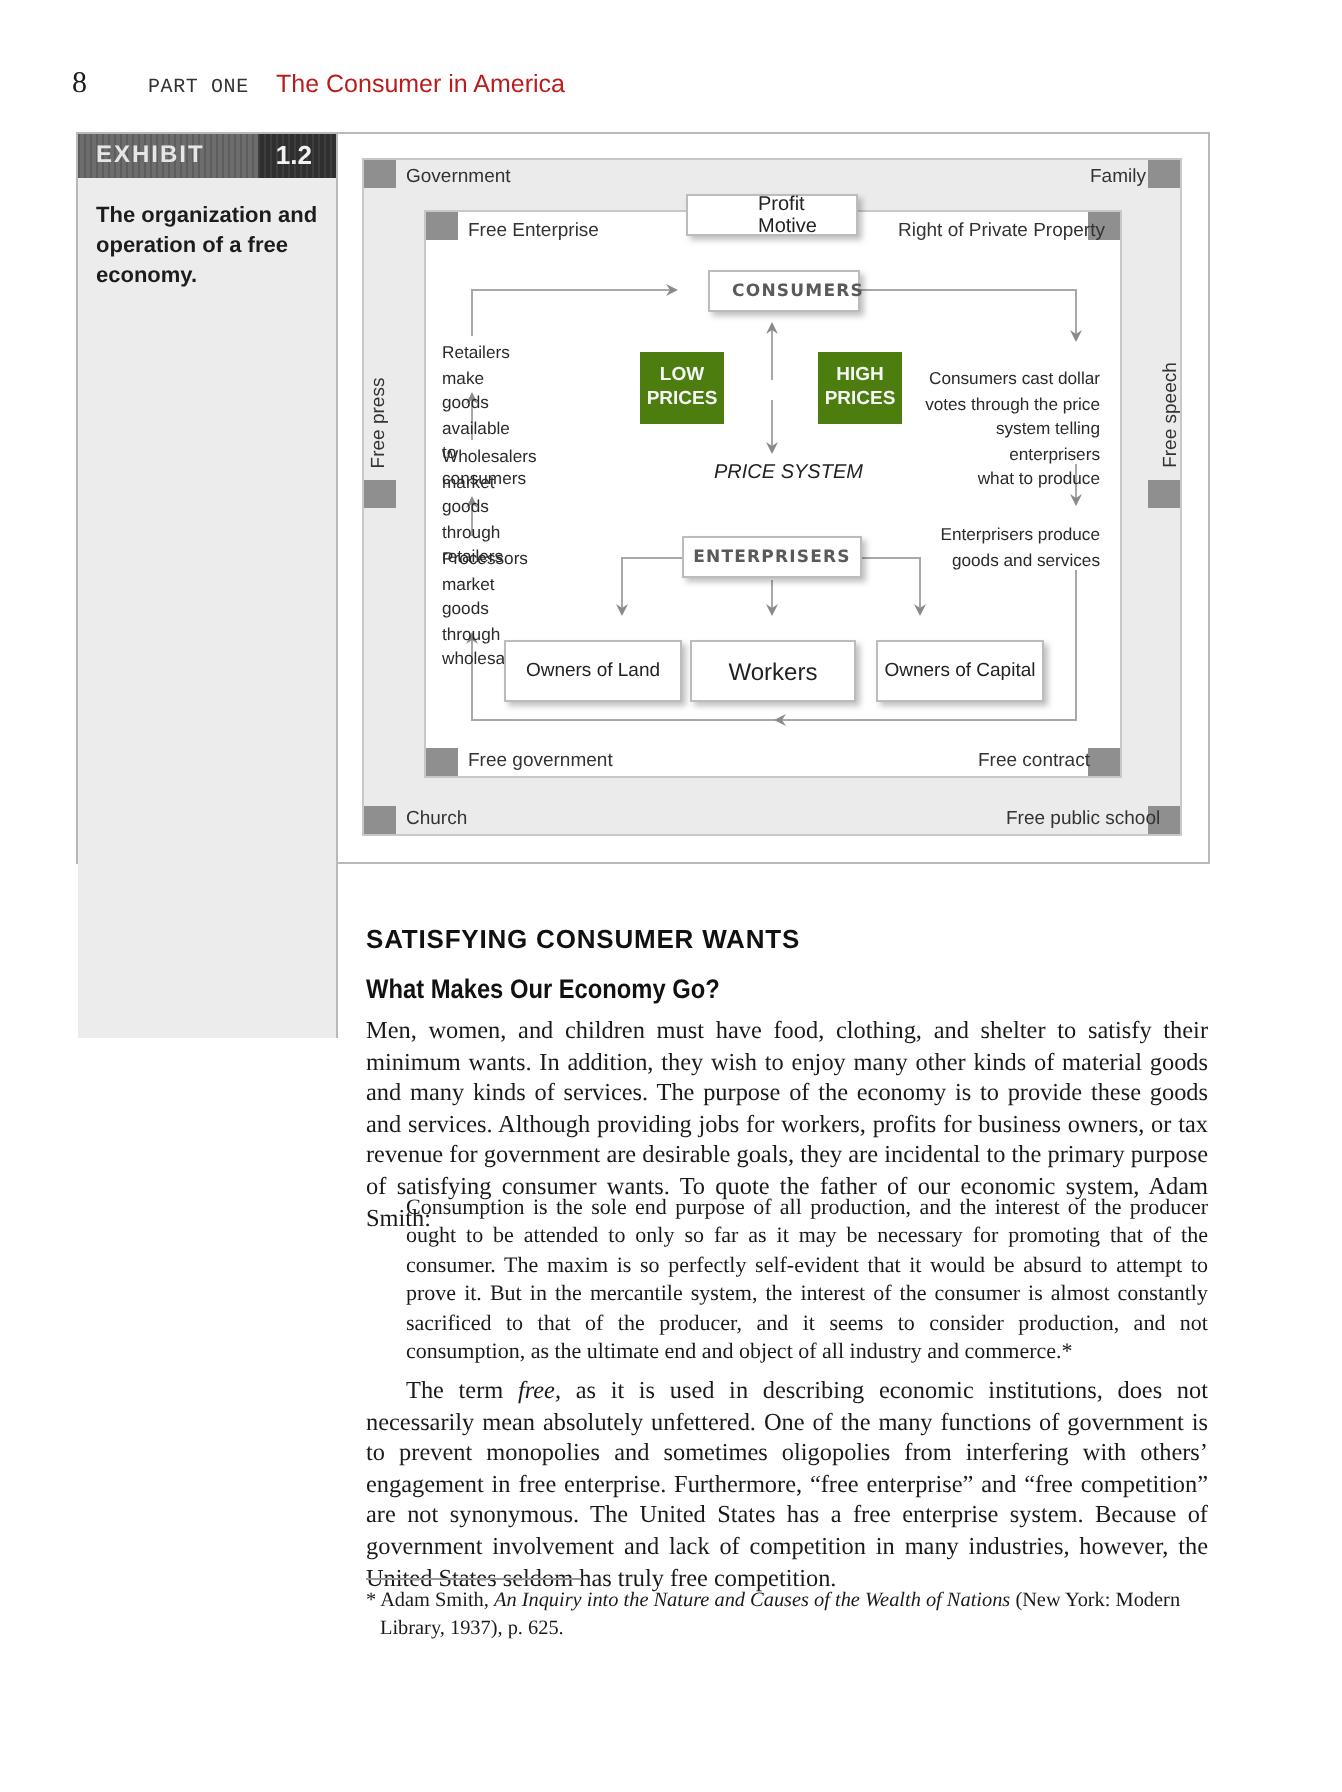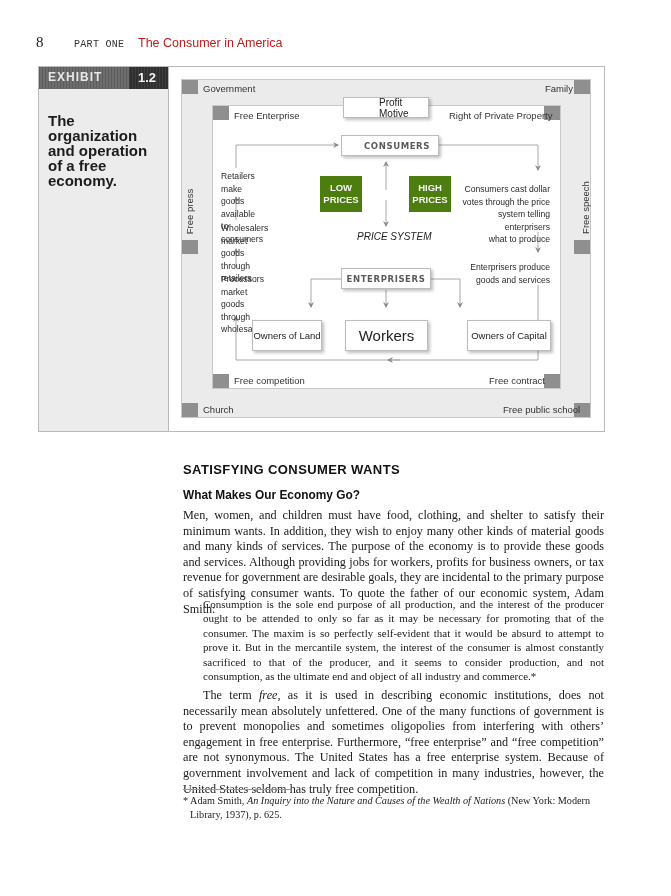--- a/index.html
+++ b/index.html
@@ -6,27 +6,27 @@
   html, body { width: 671px; height: 896px; background: #ffffff; overflow: hidden; }
   body { position: relative; font-family: "Liberation Serif", serif; color: #1a1a1a; }
 
   .running-head { position: absolute; top: 34px; left: 36px; height: 18px; display: flex; align-items: baseline; }
   .page-num { font-family: "Liberation Serif", serif; font-size: 15px; width: 38px; }
   .part-label { font-family: Liberation Mono, monospace; font-size: 10px; letter-spacing: 0.3px; color: #333; width: 64px; }
   .part-title { font-family: Liberation Sans, sans-serif; font-size: 12.5px; color: #b91c1c; }
 
   
   .exhibit { position: absolute; left: 38px; top: 66px; width: 567px; height: 366px; border: 1px solid #b9b9b9; background: #fff; }
-  .exhibit-side { position: absolute; left: 0; top: 0; width: 130px; height: 364px; background: #ececec; border-right: 1px solid #b9b9b9; }
+  .exhibit-side { position: absolute; left: 0; top: 0; width: 130px; height: 452px; background: #ececec; border-right: 1px solid #b9b9b9; }
   .exhibit-banner { height: 22px; display: flex; }
   .exhibit-word { width: 90px; background: #6d6d6d; color: #e6e6e6; font-family: "Liberation Sans", sans-serif; font-weight: bold; font-size: 12px; letter-spacing: 1px; padding: 3px 0 0 9px;
     background-image: repeating-linear-gradient(90deg, rgba(0,0,0,0.15) 0 1px, transparent 1px 3px); }
   .exhibit-num { flex: 1; background: #2f2f2f; color: #f2f2f2; font-family: "Liberation Sans", sans-serif; font-weight: bold; font-size: 13px; text-align: right; padding: 3px 12px 0 0;
     background-image: repeating-linear-gradient(90deg, rgba(255,255,255,0.07) 0 1px, transparent 1px 3px); }
-  .exhibit-caption { font-family: "Liberation Sans", sans-serif; font-weight: bold; font-size: 15px; line-height: 15px; padding: 24px 6px 0 9px; color: #1c1c1c; }
+  .exhibit-caption { font-family: "Liberation Sans", sans-serif; font-weight: bold; font-size: 11px; line-height: 15px; padding: 12px 6px 0 9px; color: #1c1c1c; }
 
   
   .dg { position: absolute; font-family: "Liberation Sans", sans-serif; color: #2a2a2a; }
   .outer-band { position: absolute; left: 181px; top: 79px; width: 410px; height: 339px; background: #ebebeb; border: 1px solid #c8c8c8; }
   .inner-band { position: absolute; left: 212px; top: 105px; width: 349px; height: 284px; background: #fff; border: 1px solid #c8c8c8; }
   .sq { position: absolute; width: 16px; height: 14px; background: #8f8f8f; }
   .lbl { position: absolute; font-size: 9.5px; color: #333; white-space: nowrap; }
   .vlbl { position: absolute; font-size: 9.5px; color: #333; white-space: nowrap; transform: rotate(-90deg); transform-origin: center; }
   .node { position: absolute; background: #fff; border: 1px solid #bcbcbc; box-shadow: 2px 2px 3px rgba(0,0,0,0.25); display: flex; align-items: center; justify-content: center; font-size: 10px; color: #222; }
   .node.caps { font-family: "DejaVu Sans", sans-serif; font-weight: bold; font-size: 8.5px; letter-spacing: 0.6px; color: #5a5a5a; }
@@ -83,21 +83,21 @@
 <div class="dg">
   <span class="lbl" style="left:203px;top:83px;">Government</span>
   <span class="lbl" style="left:545px;top:83px;">Family</span>
   <span class="lbl" style="left:203px;top:404px;">Church</span>
   <span class="lbl" style="left:503px;top:404px;">Free public school</span>
   <span class="vlbl" style="left:167px;top:206px;">Free press</span>
   <span class="vlbl" style="left:559px;top:202px;">Free speech</span>
 
   <span class="lbl" style="left:234px;top:110px;">Free Enterprise</span>
   <span class="lbl" style="left:449px;top:110px;">Right of Private Property</span>
-  <span class="lbl" style="left:234px;top:375px;">Free competition</span>
+  <span class="lbl" style="left:234px;top:375px;">Free government</span>
   <span class="lbl" style="left:489px;top:375px;">Free contract</span>
 </div>
 
 <svg class="lines" viewBox="0 0 671 896">
   <defs>
     <marker id="ah" markerWidth="7" markerHeight="7" refX="5" refY="3.5" orient="auto">
       <path d="M0,0.5 L6,3.5 L0,6.5 L2,3.5 z" fill="#8a8a8a"></path>
     </marker>
   </defs>
   <g stroke="#a8a8a8" stroke-width="1" fill="none">
@@ -117,21 +117,21 @@
     <path d="M386,200 L386,226" marker-end="url(#ah)"></path>
 
     <path d="M341,279 L311,279 L311,307" marker-end="url(#ah)"></path>
     <path d="M386,290 L386,307" marker-end="url(#ah)"></path>
     <path d="M430,279 L460,279 L460,307" marker-end="url(#ah)"></path>
   </g>
 </svg>
 
 <div class="dg">
   <div class="node" style="left:343px;top:97px;width:86px;height:21px;padding-left:35px;">Profit Motive</div>
-  <div class="node caps" style="left:341px;top:135px;width:98px;height:21px;padding-left:14px;">CONSUMERS</div>
+  <div class="node caps" style="left:354px;top:135px;width:76px;height:21px;padding-left:14px;">CONSUMERS</div>
   <div class="node caps" style="left:341px;top:268px;width:90px;height:21px;">ENTERPRISERS</div>
 
   <div class="price-box" style="left:320px;top:176px;width:42px;height:36px;">
     <span><span>LOW</span><br><span>PRICES</span></span>
   </div>
   <div class="price-box" style="left:409px;top:176px;width:42px;height:36px;">
     <span><span>HIGH</span><br><span>PRICES</span></span>
   </div>
   <span class="lbl" style="left:357px;top:231px;font-size:10px;color:#222;font-style:italic;">PRICE SYSTEM</span>
 
@@ -152,23 +152,23 @@
     <span>Consumers cast dollar</span><br>
     <span>votes through the price</span><br>
     <span>system telling enterprisers</span><br>
     <span>what to produce</span>
   </div>
   <div class="flow-text right" style="left:460px;top:261px;width:90px;">
     <span>Enterprisers produce</span><br>
     <span>goods and services</span>
   </div>
 
-  <div class="node" style="left:252px;top:320px;width:70px;height:31px;font-size:9.5px;">Owners of Land</div>
-  <div class="node" style="left:345px;top:320px;width:83px;height:31px;font-size:15px;">Workers</div>
-  <div class="node" style="left:438px;top:320px;width:84px;height:31px;font-size:9.5px;margin-left:29px;">Owners of Capital</div>
+  <div class="node" style="left:252px;top:320px;width:89px;height:31px;font-size:9.5px;">Owners of Land</div>
+  <div class="node" style="left:345px;top:320px;width:83px;height:31px;font-size:12px;">Workers</div>
+  <div class="node" style="left:438px;top:320px;width:84px;height:31px;font-size:9.5px;">Owners of Capital</div>
 </div>
 
 <div class="section-head">SATISFYING CONSUMER WANTS</div>
 <div class="sub-head">What Makes Our Economy Go?</div>
 <p class="para p1">Men, women, and children must have food, clothing, and shelter to satisfy their minimum wants. In addition, they wish to enjoy many other kinds of material goods and many kinds of services. The purpose of the economy is to provide these goods and services. Although providing jobs for workers, profits for business owners, or tax revenue for government are desirable goals, they are incidental to the primary purpose of satisfying consumer wants. To quote the father of our economic system, Adam Smith:</p>
 <blockquote class="quote">Consumption is the sole end purpose of all production, and the interest of the producer ought to be attended to only so far as it may be necessary for promoting that of the consumer. The maxim is so perfectly self-evident that it would be absurd to attempt to prove it. But in the mercantile system, the interest of the consumer is almost constantly sacrificed to that of the producer, and it seems to consider production, and not consumption, as the ultimate end and object of all industry and commerce.*</blockquote>
 <p class="para p2"><span>The term </span><i>free,</i><span> as it is used in describing economic institutions, does not necessarily mean absolutely unfettered. One of the many functions of government is to prevent monopolies and sometimes oligopolies from interfering with others’ engagement in free enterprise. Furthermore, “free enterprise” and “free competition” are not synonymous. The United States has a free enterprise system. Because of government involvement and lack of competition in many industries, however, the United States seldom has truly free competition.</span></p>
 <div class="fn-rule"></div>
 <p class="footnote"><span>* Adam Smith, </span><i>An Inquiry into the Nature and Causes of the Wealth of Nations</i><span> (New York: Modern Library, 1937), p. 625.</span></p>
 

